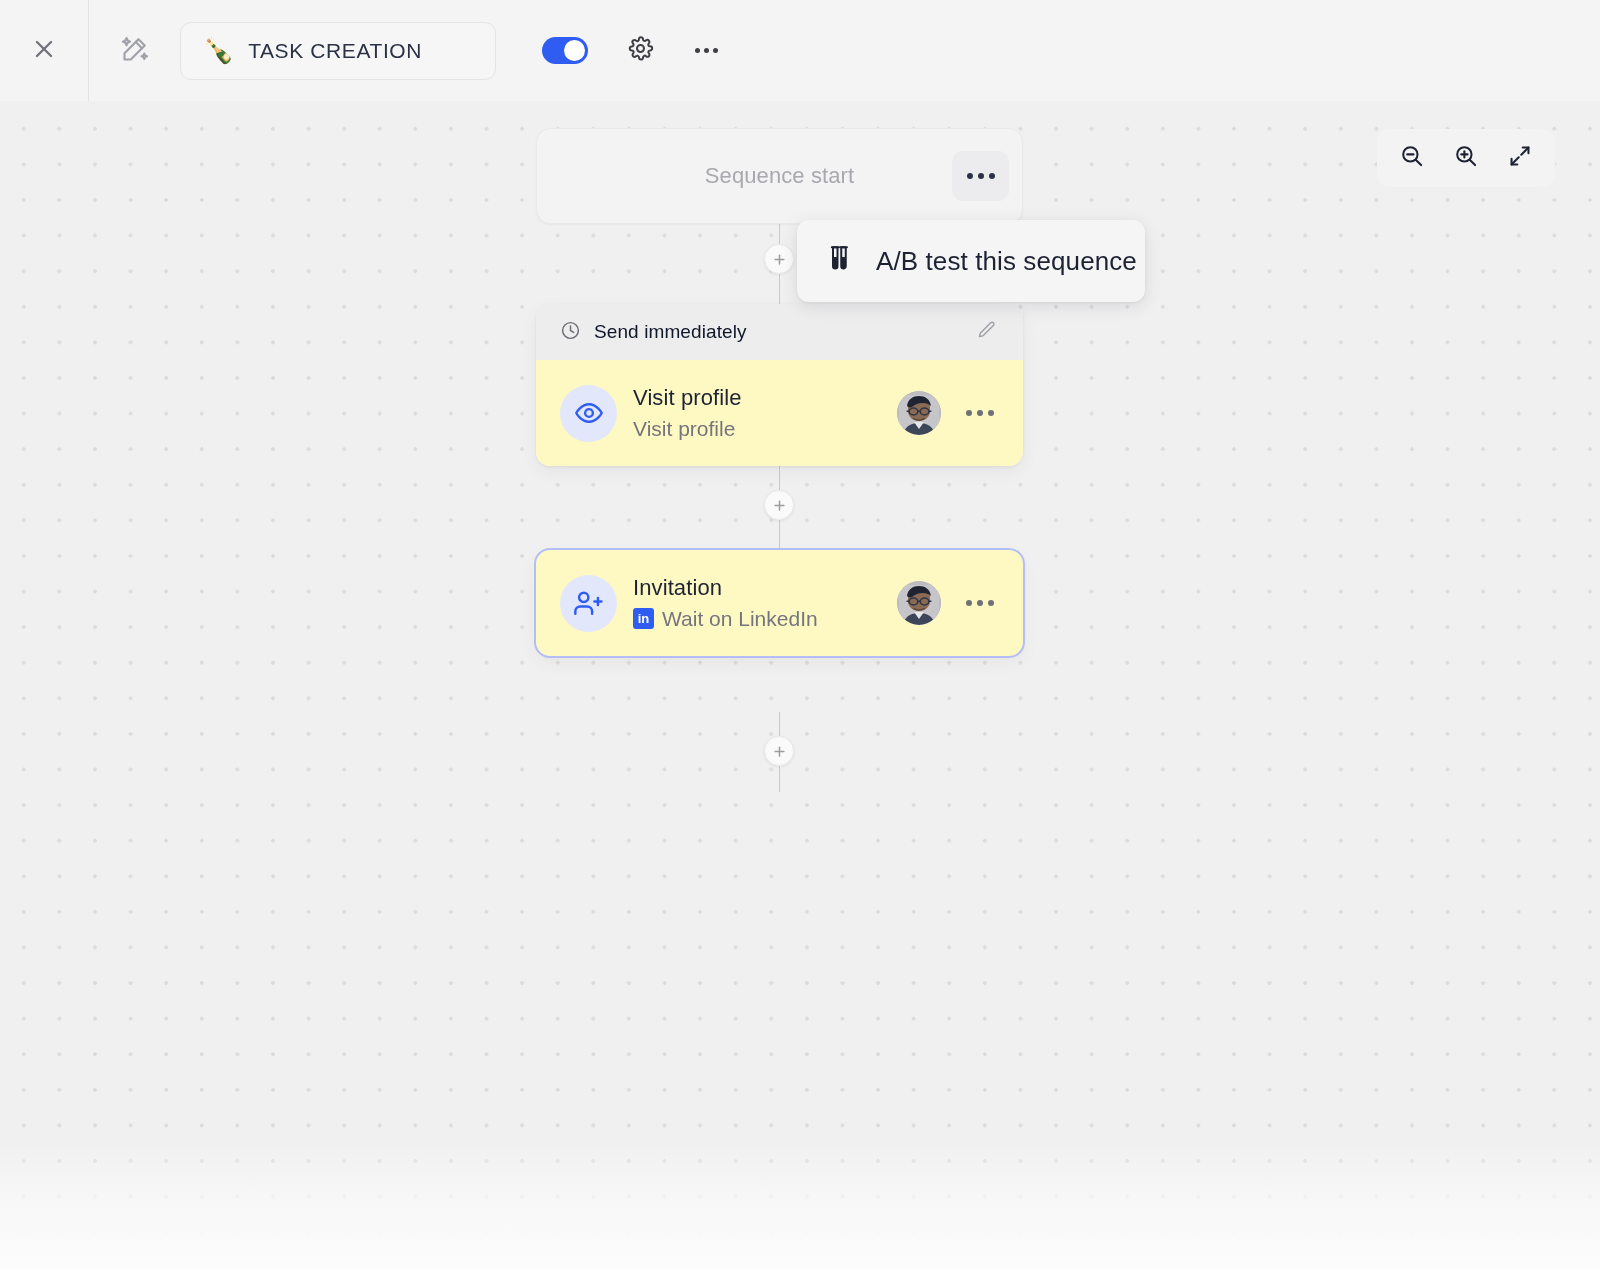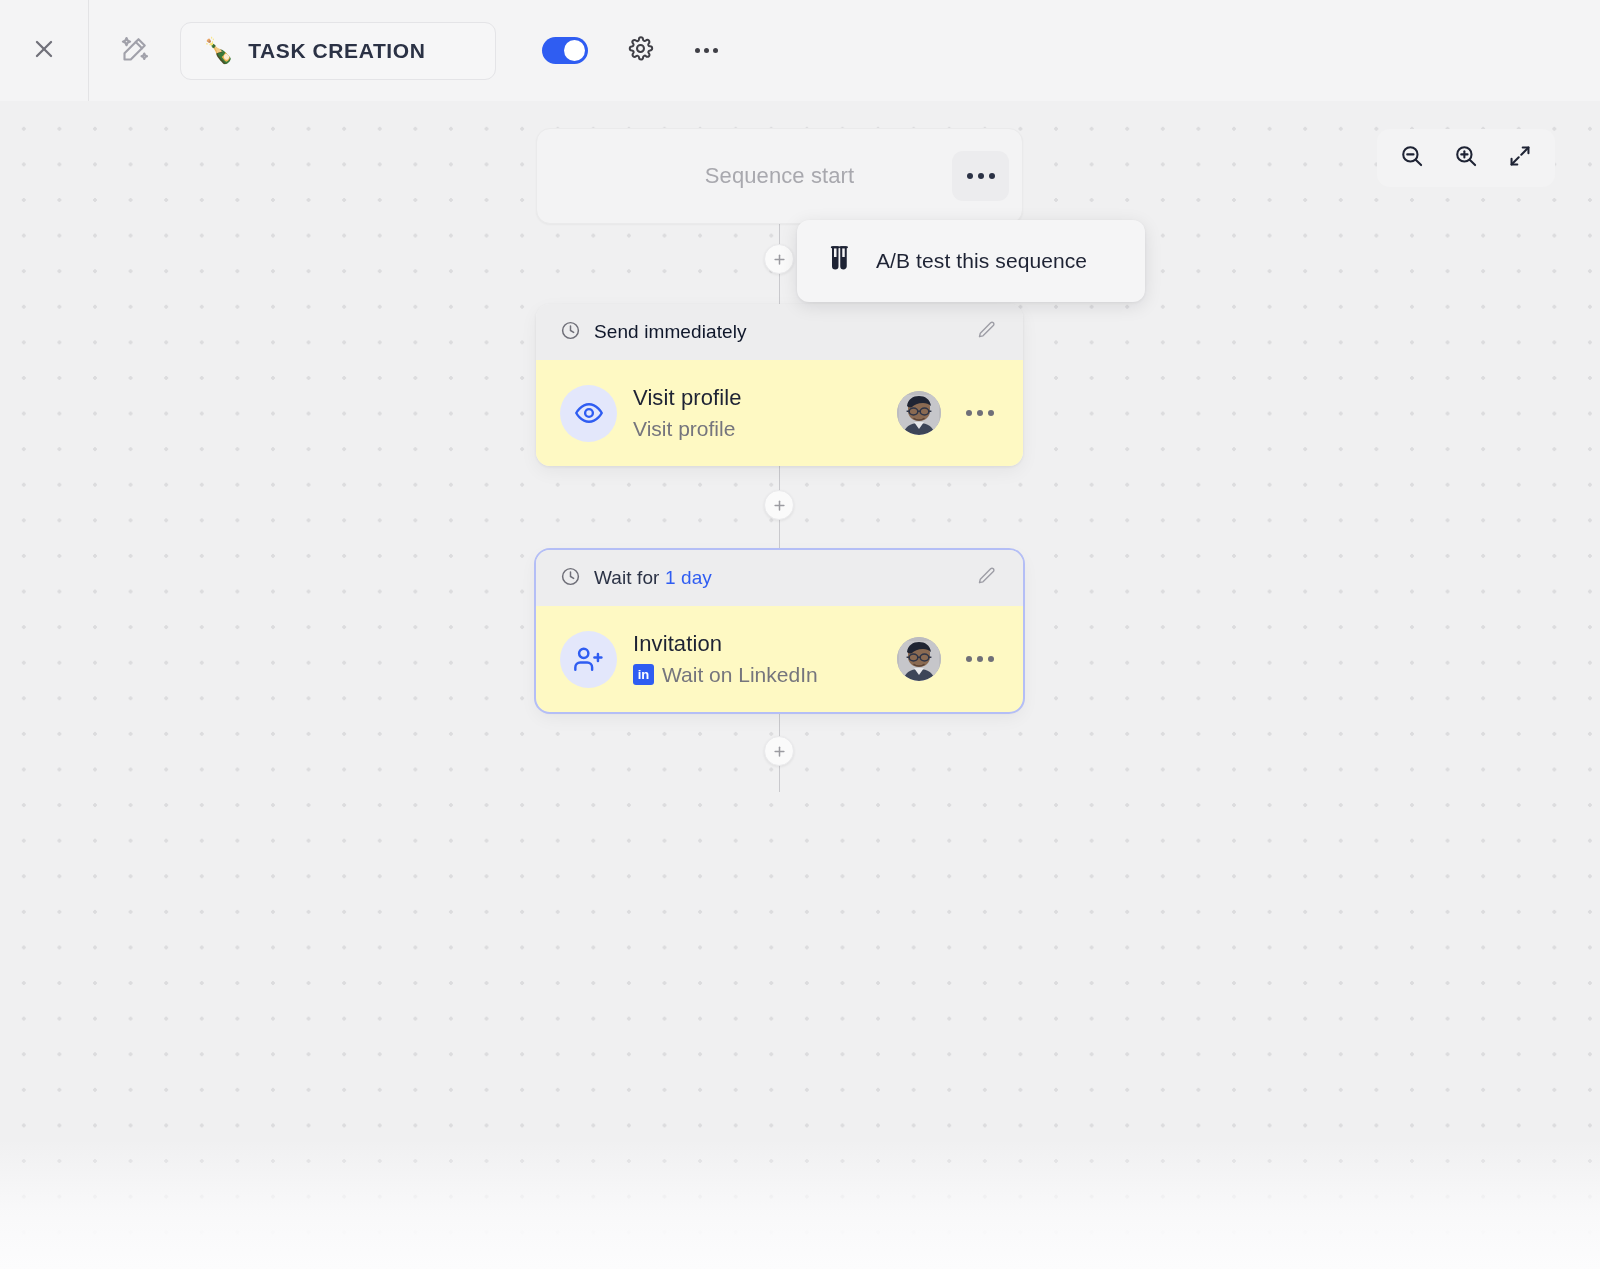--- a/index.html
+++ b/index.html
@@ -76,21 +76,21 @@
     align-items: center;
     padding: 0 22px 0 22px;
     gap: 14px;
     cursor: text;
   }
   .title-emoji { font-size: 25px; line-height: 1; filter: grayscale(0.15); }
   .title-text {
     font-size: 21px;
     letter-spacing: 0.6px;
     color: #2b3245;
-    font-weight: 700;
+    font-weight: 400;
     white-space: nowrap;
   }
 
   .toggle {
     margin-left: 46px;
     width: 46px;
     height: 27px;
     border-radius: 14px;
     background: #2f5df2;
     position: relative;
@@ -241,21 +241,21 @@
     border-radius: 12px;
     box-shadow: 0 4px 18px rgba(24,24,27,0.10), 0 1px 3px rgba(24,24,27,0.06);
     display: flex;
     align-items: center;
     padding-left: 27px;
     gap: 22px;
     z-index: 12;
     cursor: pointer;
   }
   .ab-label {
-    font-size: 21px;
+    font-size: 26px;
     color: #1e2334;
     letter-spacing: 0.1px;
   }
 
   
   .step-card {
     position: absolute;
     left: 536px;
     width: 487px;
     border-radius: 14px;
@@ -559,36 +559,20 @@
           </div>
           <div class="step-dots">
             <i></i>
               <i></i>
               <i></i>
           </div>
         </div>
       </div>
 
       <div class="step-card selected" style="top:449px;">
-        <div class="step-head">
-          <span>
-            <svg width="21" height="21" viewBox="0 0 24 24" fill="none" stroke="#6f6f78" stroke-width="1.7" stroke-linecap="round">
-              <circle cx="12" cy="12" r="9"></circle>
-              <polyline points="12,6.8 12,12 15.6,14.2"></polyline>
-            </svg>
-          </span>
-          <span class="step-head-text"><span>Wait for </span><span class="hl">1 day</span></span>
-          <span class="step-head-edit">
-            <span>
-              <svg width="20" height="20" viewBox="0 0 24 24" fill="none" stroke="currentColor" stroke-width="1.7" stroke-linecap="round" stroke-linejoin="round">
-                <path d="M16.4 3.4a2.25 2.25 0 013.2 3.2L7.2 19l-4.2 1 1-4.2z"></path>
-              </svg>
-            </span>
-          </span>
-        </div>
         <div class="step-body">
           <div class="step-icon">
             <svg width="31" height="31" viewBox="0 0 24 24" fill="none" stroke="currentColor" stroke-width="1.9" stroke-linecap="round" stroke-linejoin="round">
               <path d="M14.8 20v-1.9a3.8 3.8 0 00-3.8-3.8H5.6a3.8 3.8 0 00-3.8 3.8V20"></path>
               <circle cx="8.3" cy="7.2" r="3.6"></circle>
               <line x1="19.3" y1="7.8" x2="19.3" y2="13.2"></line>
               <line x1="22" y1="10.5" x2="16.6" y2="10.5"></line>
             </svg>
           </div>
           <div class="step-texts">

